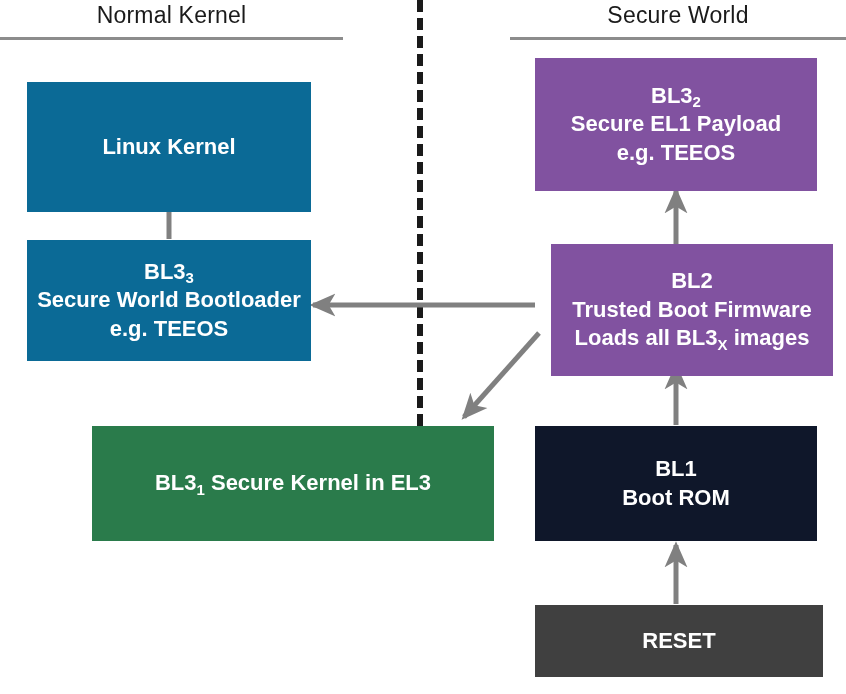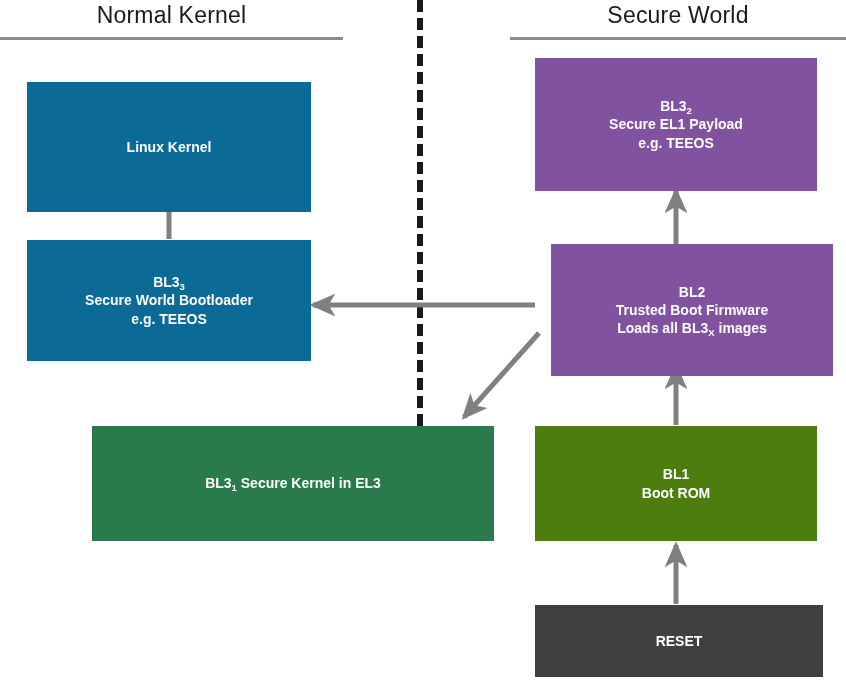--- a/index.html
+++ b/index.html
@@ -33,21 +33,21 @@
   }
   .node {
     position: absolute;
     box-sizing: border-box;
     display: flex;
     flex-direction: column;
     align-items: center;
     justify-content: center;
     color: #ffffff;
     font-weight: bold;
-    font-size: 14px;
+    font-size: 22px;
     line-height: 1.30;
     text-align: center;
     padding: 2px 6px;
   }
   .node .line {
     display: block;
     white-space: nowrap;
   }
   sub {
     font-size: 0.68em;
@@ -125,21 +125,21 @@
   <div class="node" style="left:535px; top:244px; width:282px; height:132px; background:#8152a0;margin-left:16px;">
     <span class="line">BL2</span>
     <span class="line">Trusted Boot Firmware</span>
     <span class="line"><span>Loads all BL3</span><sub>X</sub><span> images</span></span>
   </div>
 
   <div class="node" style="left:92px; top:426px; width:402px; height:115px; background:#2a7b4b;">
     <span class="line"><span>BL3</span><sub>1</sub><span> Secure Kernel in EL3</span></span>
   </div>
 
-  <div class="node" style="left:535px; top:426px; width:282px; height:115px; background:#4d7c0f;">
+  <div class="node" style="left:535px; top:426px; width:282px; height:115px; background:#0f172a;">
     <span class="line">BL1</span>
     <span class="line">Boot ROM</span>
   </div>
 
   <div class="node" style="left:535px; top:605px; width:288px; height:72px; background:#404040;">
     <span class="line">RESET</span>
   </div>
 
 </div>
 

